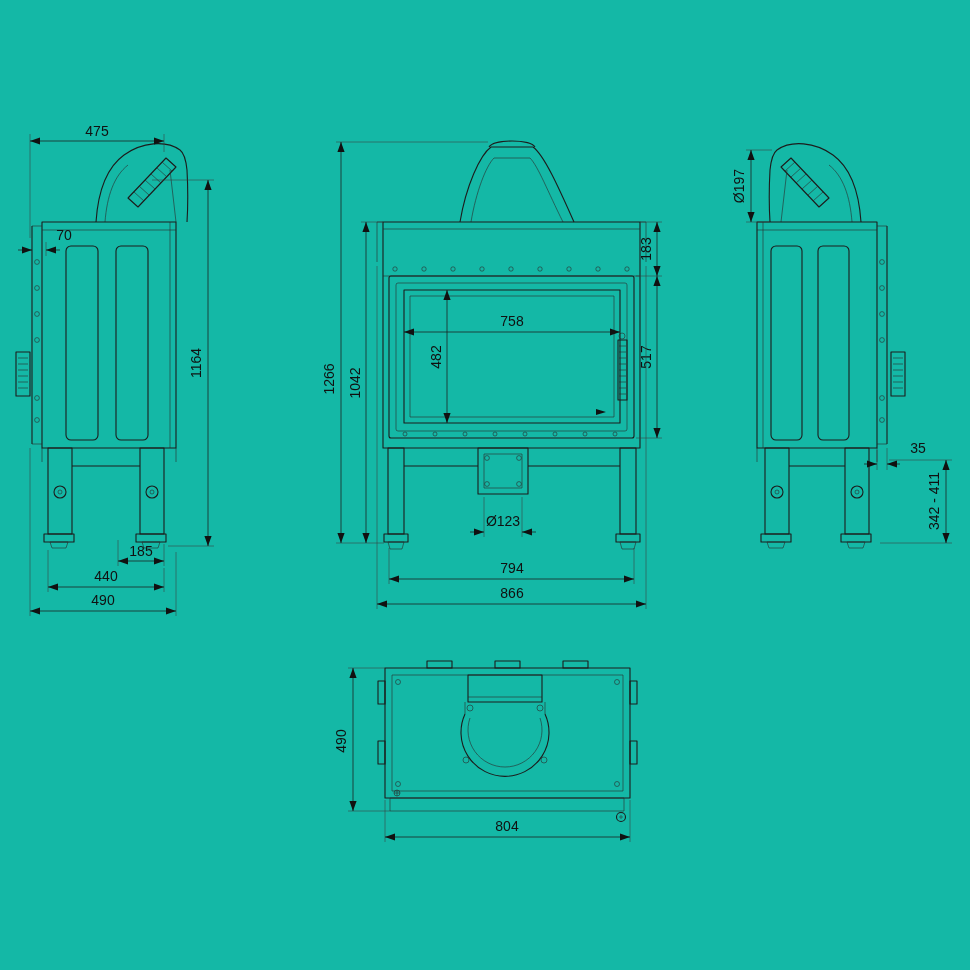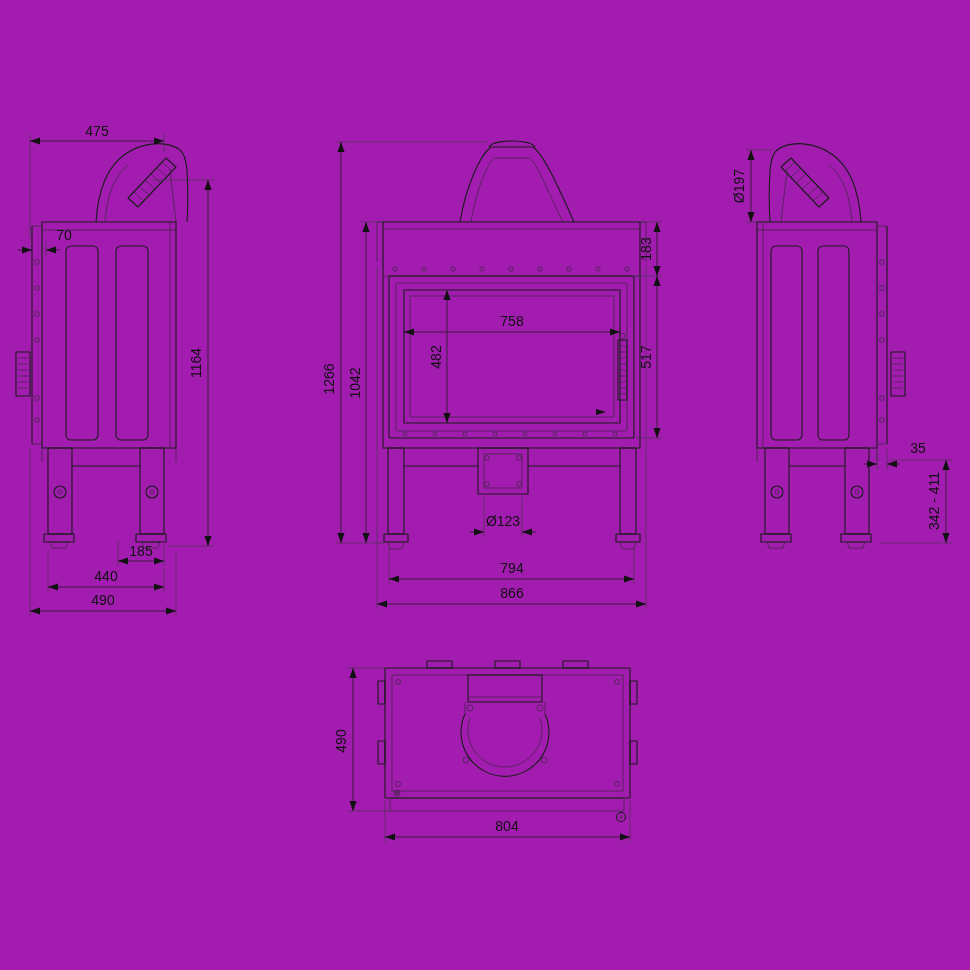--- a/index.html
+++ b/index.html
@@ -5,21 +5,21 @@
   html, body {
     margin: 0;
     padding: 0;
     background: #ffffff;
     font-family: "Liberation Sans", "DejaVu Sans", sans-serif;
   }
   .canvas {
     position: relative;
     width: 970px;
     height: 970px;
-    background: #a21caf;
+    background: #14b8a6;
     overflow: hidden;
   }
   svg { display: block; }
   .g   { fill: none; stroke: #1c1c1c; stroke-width: 1.1; stroke-linejoin: round; }
   .g2  { fill: none; stroke: #2a2a2a; stroke-width: 0.6; stroke-linejoin: round; }
   .dim { fill: none; stroke: #1c1c1c; stroke-width: 0.75; }
   .ext { fill: none; stroke: #3a3a3a; stroke-width: 0.55; }
   .d   { font-family: "Liberation Sans", "DejaVu Sans", sans-serif; font-size: 14px; fill: #111; }
 </style>
 </head>

